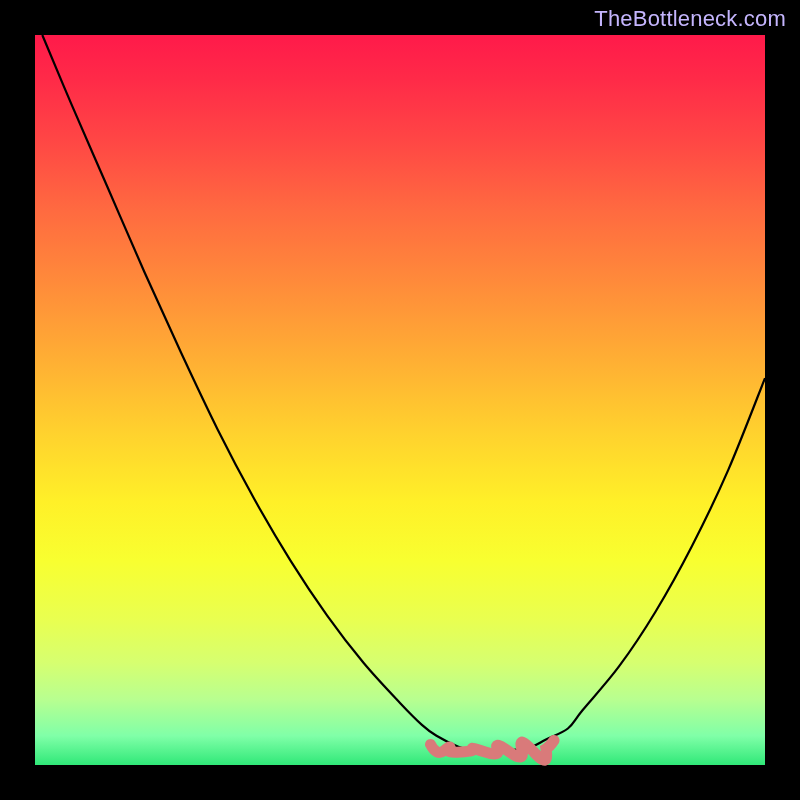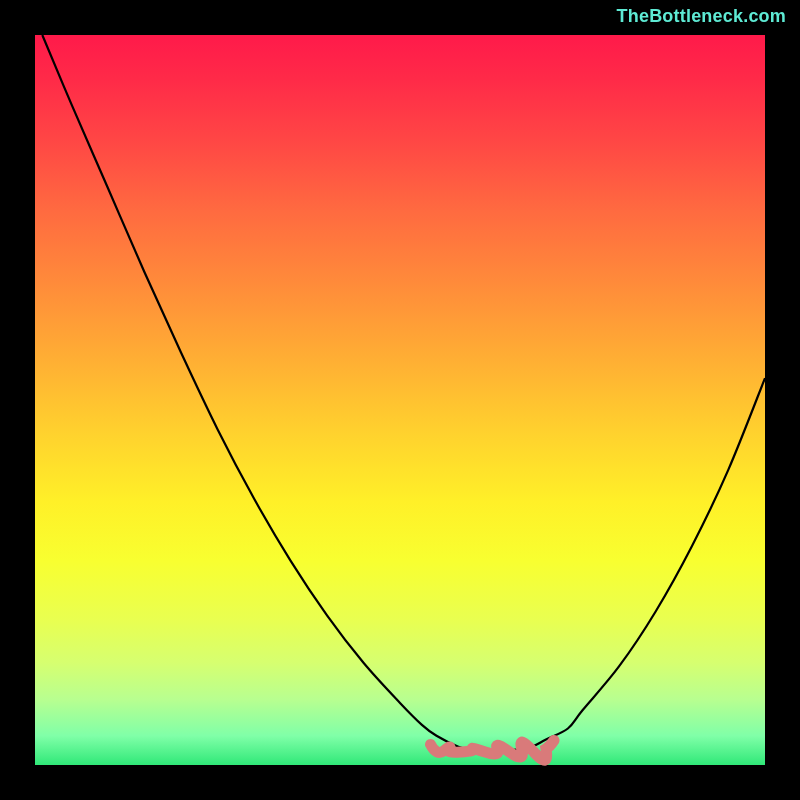--- a/index.html
+++ b/index.html
@@ -8,23 +8,23 @@
     height: 800px;
     background: #000;
     position: relative;
     overflow: hidden;
     font-family: Arial, Helvetica, sans-serif;
   }
   .watermark {
     position: absolute;
     top: 6px;
     right: 14px;
-    color: #5eead4;
-    font-size: 18px;
-    font-weight: 700;
+    color: #c4b5fd;
+    font-size: 22px;
+    font-weight: 400;
     letter-spacing: 0.2px;
     z-index: 10;
   }
   .plot-area {
     position: absolute;
     left: 35px;
     top: 35px;
     width: 730px;
     height: 730px;
     background: linear-gradient(to bottom,

